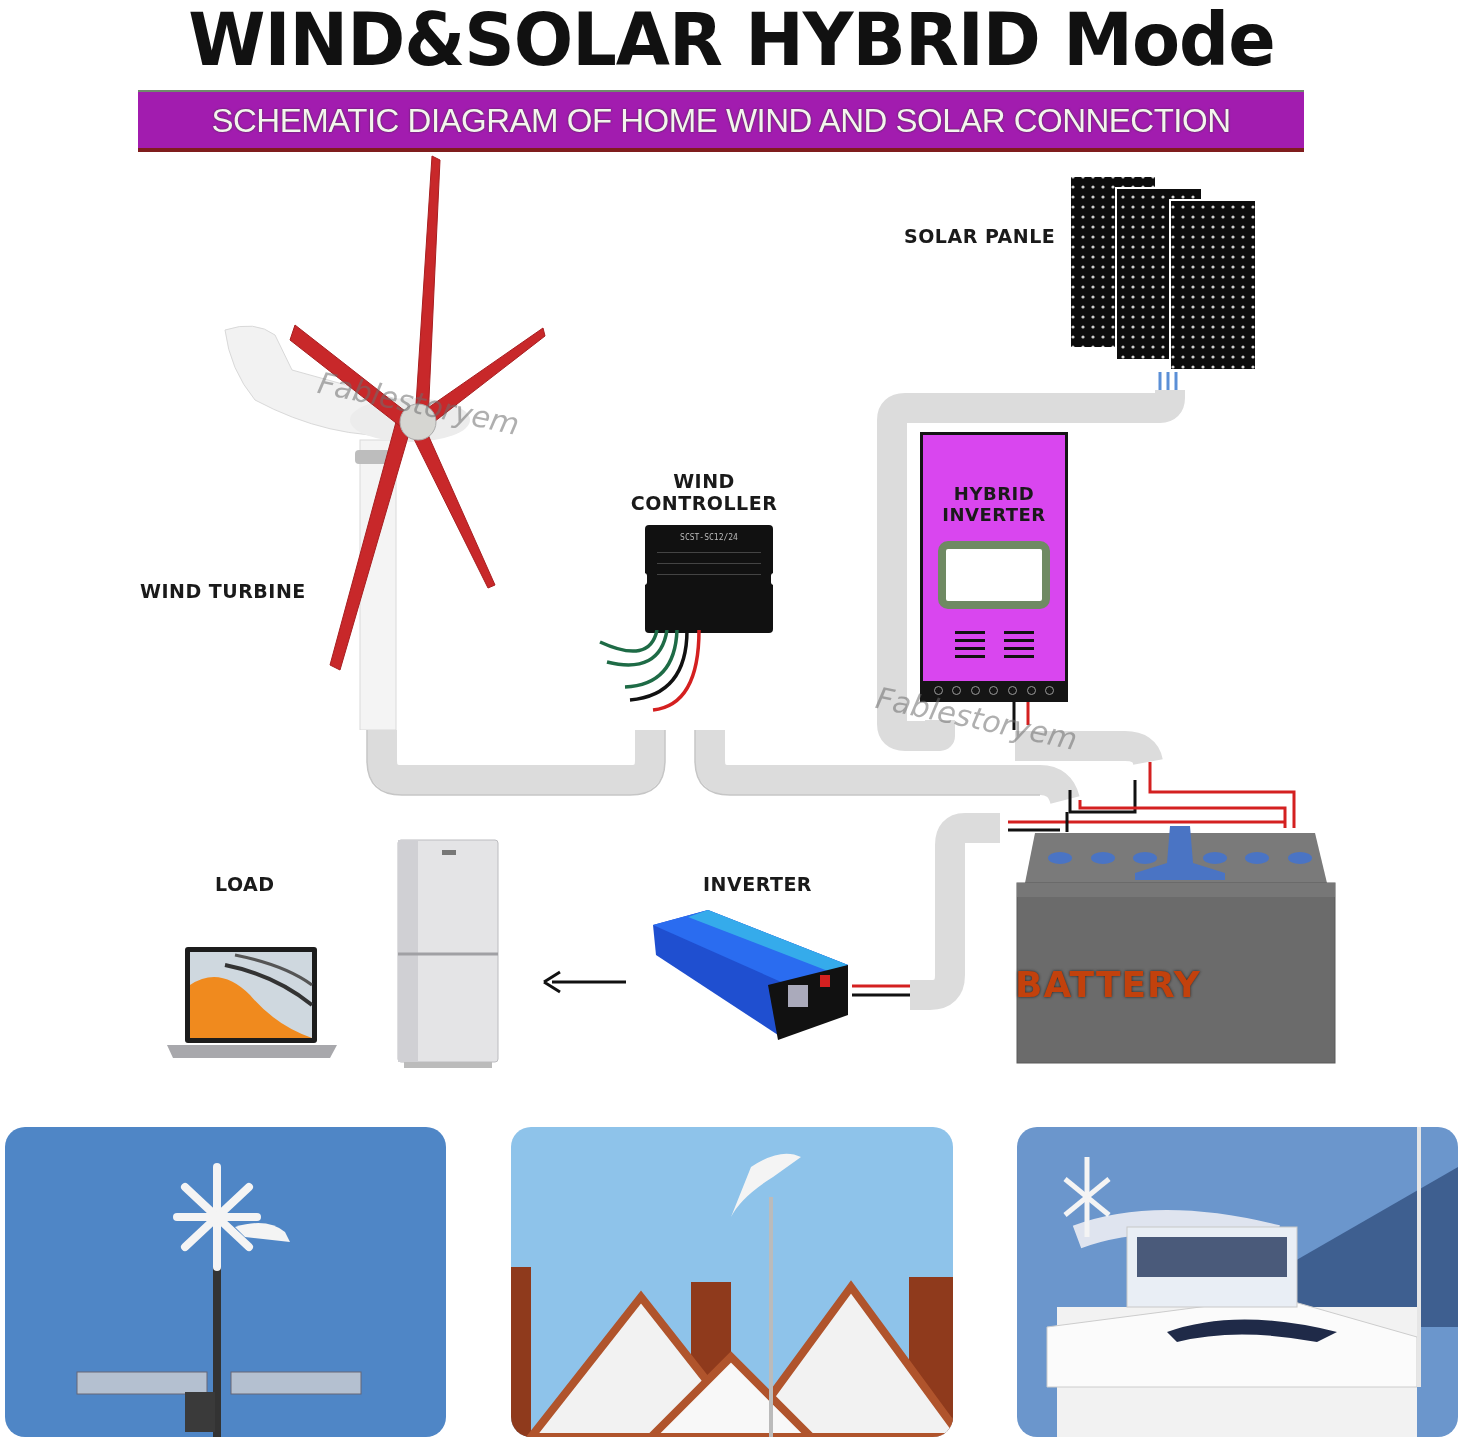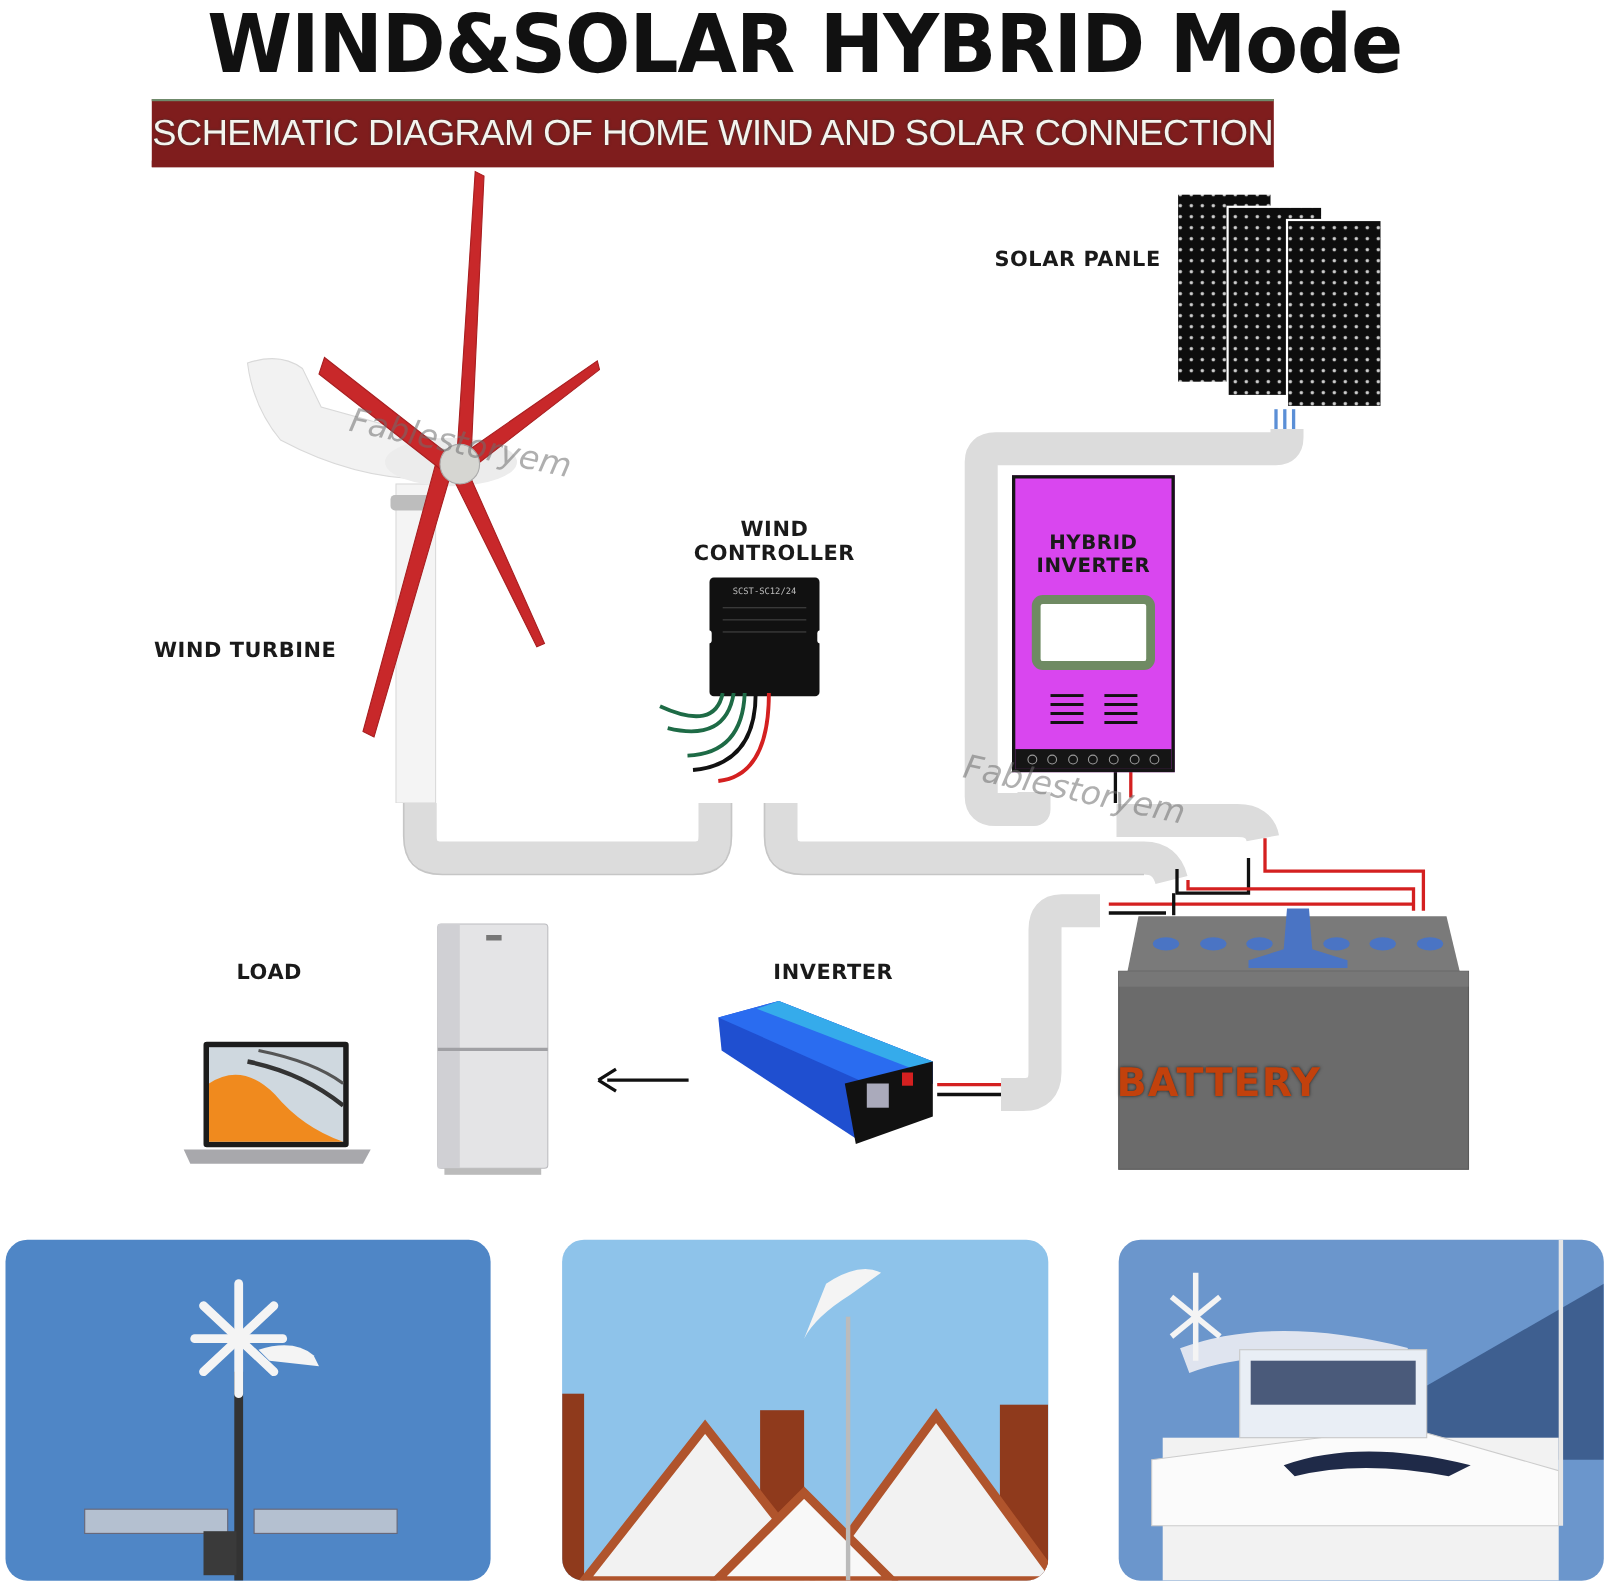--- a/index.html
+++ b/index.html
@@ -1,19 +1,19 @@
 <!DOCTYPE html>
 <html><head>
 <meta charset="utf-8">
 <style>
   html, body { margin:0; padding:0; background:#ffffff; }
   body { width:1463px; height:1440px; position:relative; overflow:hidden; font-family:"Liberation Sans", sans-serif; }
   .abs { position:absolute; }
   .title { left:0; top:0; width:1463px; text-align:center; font-family:"DejaVu Sans", sans-serif; font-weight:bold; font-size:70px; line-height:80px; color:#111; letter-spacing:-1px; transform:scaleY(1.05); }
-  .banner { left:138px; top:90px; width:1020px; height:62px; background:#7f1d1d; border-bottom:6px solid #7f1d1d; border-top:2px solid #6f8a6b; box-sizing:border-box; }
+  .banner { left:138px; top:90px; width:1166px; height:62px; background:#a21caf; border-bottom:4px solid #7f1d1d; border-top:2px solid #6f8a6b; box-sizing:border-box; }
   .banner span { display:block; text-align:center; color:#f4f4ee; font-family:"Liberation Sans Narrow","Liberation Sans", sans-serif; font-size:33px; line-height:58px; letter-spacing:-0.5px; text-shadow:0 0 2px #333; }
   .label { font-family:"DejaVu Sans", sans-serif; font-weight:bold; color:#1a1a1a; font-size:19px; letter-spacing:0.5px; line-height:22px; }
   .panel-card { border-radius:20px; overflow:hidden; }
   .watermark { color:rgba(110,110,110,0.55); font-family:"DejaVu Sans", sans-serif; font-size:30px; font-style:italic; transform:rotate(12deg); transform-origin:left top; white-space:nowrap; }
 </style>
 </head>
 <body>
 
 <div class="abs title">WIND&amp;SOLAR HYBRID Mode</div>
 
@@ -82,21 +82,21 @@
   </g>
 
   <circle cx="218" cy="272" r="18" fill="#d6d6d2" stroke="#aaa"></circle>
 </svg>
 <div class="abs label" style="left:140px;top:580px;">WIND TURBINE</div>
 
 <div class="abs label" style="left:629px;top:470px;width:150px;text-align:center;">
   <div>WIND</div>
   <div>CONTROLLER</div>
 </div>
-<div class="abs" style="left:645px;top:525px;width:100px;height:108px;background:#111;border-radius:4px;">
+<div class="abs" style="left:645px;top:525px;width:128px;height:108px;background:#111;border-radius:4px;">
   <div style="color:#bbb;font-size:8px;text-align:center;margin-top:8px;font-family:'DejaVu Sans Mono',monospace;">SCST-SC12/24</div>
   <div style="margin:10px 12px 0;height:1px;background:#444;"></div>
   <div style="margin:10px 12px 0;height:1px;background:#444;"></div>
   <div style="margin:10px 12px 0;height:1px;background:#444;"></div>
   <div style="position:absolute;left:-4px;top:48px;width:6px;height:12px;background:#fff;border-radius:3px;"></div>
   <div style="position:absolute;right:-4px;top:48px;width:6px;height:12px;background:#fff;border-radius:3px;"></div>
 </div>
 <svg class="abs" style="left:595px;top:630px;" width="120" height="85">
   <g fill="none" stroke-width="3.5">
     <path d="M62 0 Q55 35 5 12" stroke="#1e6b46"></path>

